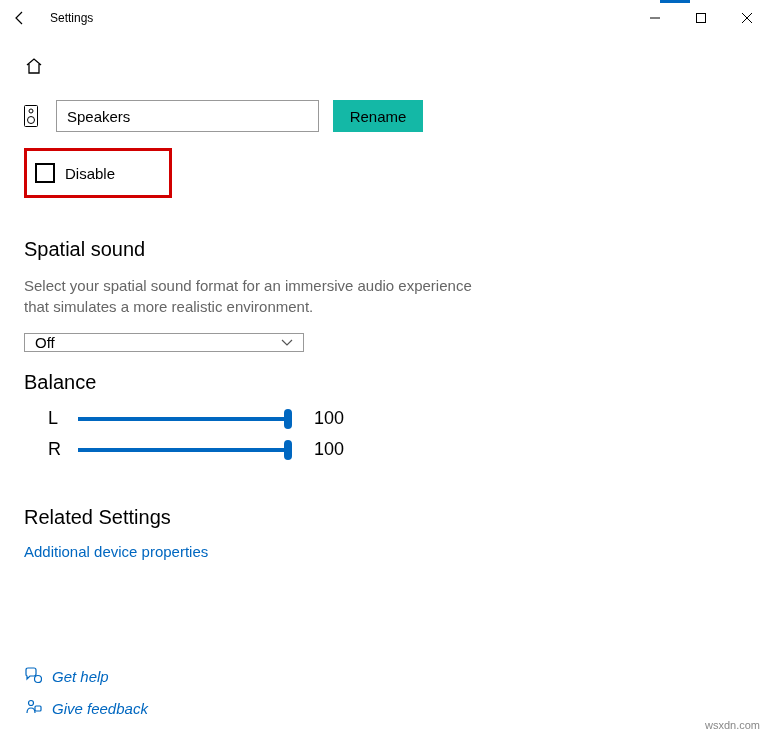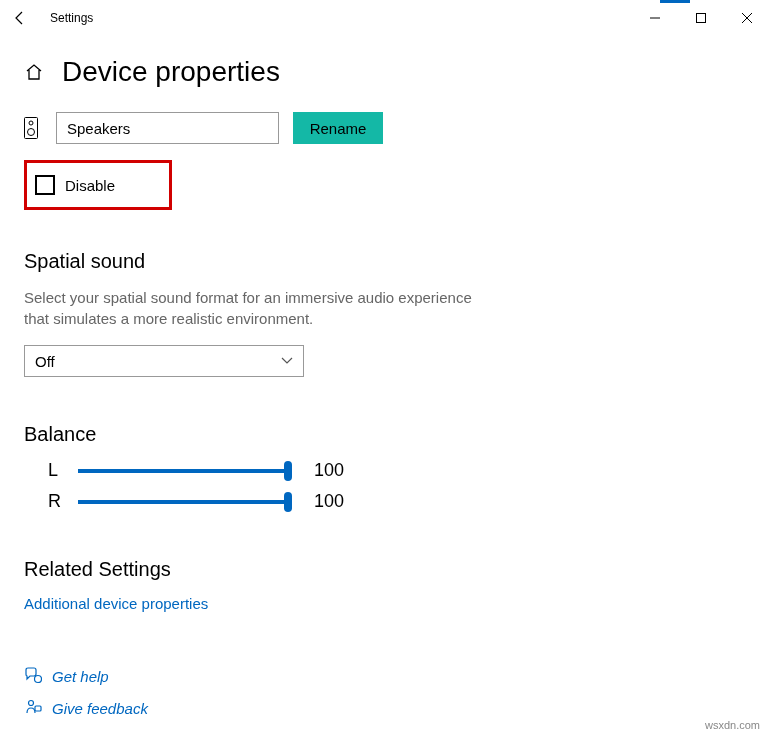--- a/index.html
+++ b/index.html
@@ -8,29 +8,29 @@
     .back-btn { width: 40px; height: 36px; display:flex; align-items:center; justify-content:center; font-size: 14px; }
     .title-text { font-size: 12px; color: #000; margin-left: 10px; }
     .win-controls { margin-left: auto; display:flex; }
     .win-btn { width: 46px; height: 36px; display:flex; align-items:center; justify-content:center; font-size: 13px; }
     .header { display:flex; align-items:center; padding: 20px 24px 24px 24px; }
     .home-icon { margin-right: 18px; display:flex; align-items:center; }
     .page-title { font-size: 28px; font-weight: 400; }
     .content { padding: 0 24px; }
     .name-row { display:flex; align-items:center; gap: 14px; margin-bottom: 16px; }
     .device-icon { width: 18px; }
-    .name-input { width: 223px; height: 32px; border: 1px solid #999; padding: 0 10px; font-size: 15px; }
+    .name-input { width: 263px; height: 32px; border: 1px solid #999; padding: 0 10px; font-size: 15px; }
     .rename-btn { background: #14b8a6; border: none; height: 32px; width: 90px; font-size: 15px; color:#000; }
     .disable-box { border: 3px solid #d10000; display:inline-flex; align-items:center; padding: 12px 54px 12px 8px; margin-bottom: 40px; }
     .checkbox { width: 20px; height: 20px; border: 2px solid #000; margin-right: 10px; }
     .disable-label { font-size: 15px; }
     .section-h { font-size: 20px; font-weight: 400; margin-bottom: 14px; }
     .sub-h { font-size: 15px; margin-bottom: 8px; }
     .desc { font-size: 15px; color: #666; line-height: 1.4; max-width: 460px; margin-bottom: 16px; }
-    .dropdown { width: 280px; height: 32px; border: 1px solid #999; display:flex; align-items:center; justify-content:space-between; padding: 0 10px; font-size: 15px; margin-bottom: 46px; }
+    .dropdown { width: 280px; height: 19px; border: 1px solid #999; display:flex; align-items:center; justify-content:space-between; padding: 0 10px; font-size: 15px; margin-bottom: 19px; }
     .chev { font-size: 12px; color:#555; }
     .balance-row { display:flex; align-items:center; gap: 18px; margin-bottom: 10px; padding-left: 24px;}
     .bal-label { font-size: 18px; width: 12px; }
     .slider-track { width: 210px; height: 4px; background: #0067c0; position: relative; }
     .slider-thumb { position:absolute; right:-4px; top:-8px; width: 8px; height: 20px; border-radius: 4px; background:#0067c0; }
     .bal-val { font-size: 18px; margin-left: 8px; }
     .related { margin-top: 46px; }
     .link { color: #0067c0; font-size: 15px; margin-top: 10px; display:block; }
     .footer-links { position:absolute; bottom: 20px; left: 24px; }
     .footer-row { display:flex; align-items:center; gap: 10px; margin-top: 14px; }
@@ -70,21 +70,20 @@
     </div>
   </div>
 </div>
 
 <div class="header">
   <div class="home-icon">
     <svg width="20" height="20" viewBox="0 0 20 20">
         <path d="M3 9 L10 3 L17 9 M5 8 V17 H15 V8" stroke="#000" stroke-width="1.3" fill="none"></path>
       </svg>
   </div>
-  <h1 class="page-title">Device properties</h1>
 </div>
 
 <div class="content">
 
   <div class="name-row">
     <div class="device-icon">
       <svg width="14" height="22" viewBox="0 0 14 22">
           <rect x="0.5" y="0.5" width="13" height="21" rx="1" stroke="#000" fill="none"></rect>
           <circle cx="7" cy="6" r="2" stroke="#000" fill="none"></circle>
           <circle cx="7" cy="15" r="3.5" stroke="#000" fill="none"></circle>

